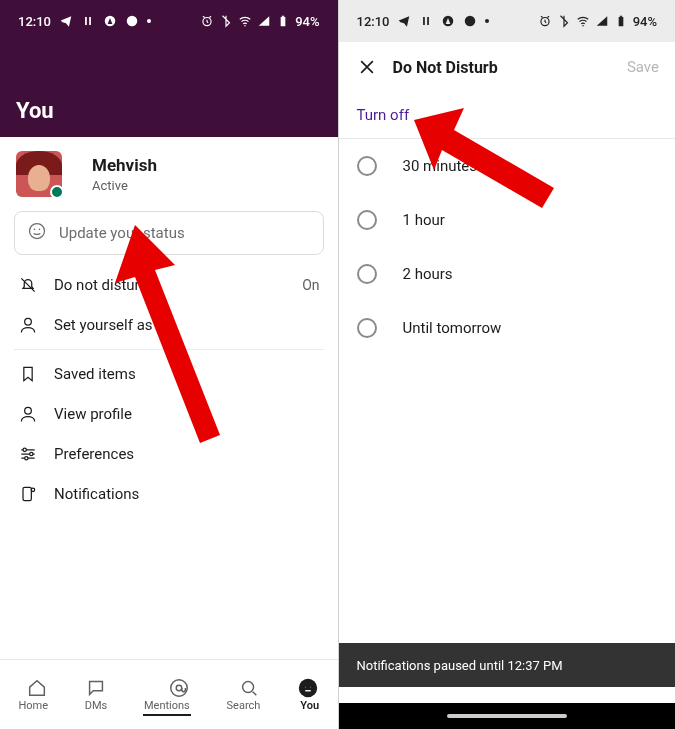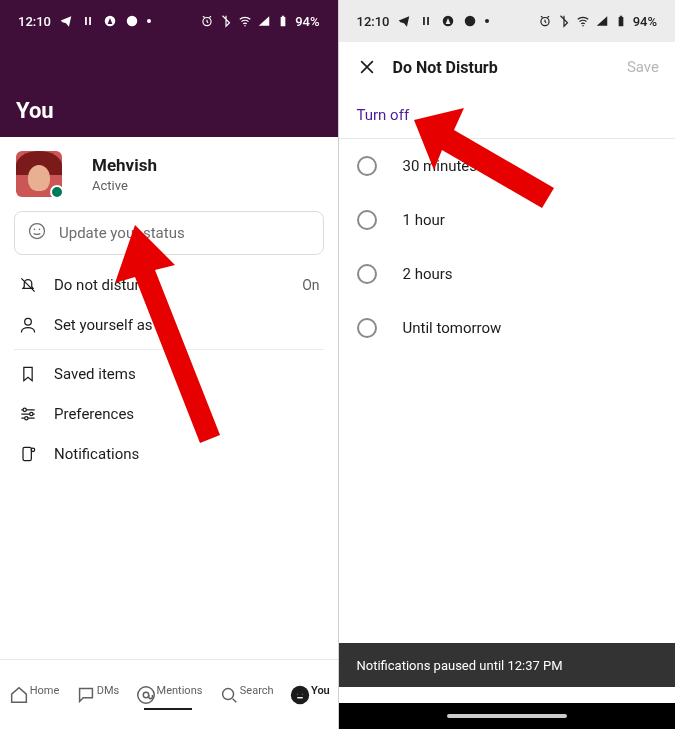--- a/index.html
+++ b/index.html
@@ -33,21 +33,21 @@
 
   .row-list { padding: 0 0 0 0; }
   .menu-row { display:flex; align-items:center; height:40px; padding:0 18px; font-size:15px; color:#1d1c1d; gap:16px; position:relative; }
   .menu-row .row-ico { width:20px; height:20px; color:#1d1c1d; display:flex; align-items:center; justify-content:center; }
   .menu-row .row-ico svg{ width:20px; height:20px; stroke:#1d1c1d; stroke-width:1.5; fill:none; }
   .menu-row .trail { margin-left:auto; color:#616061; font-size:14px; }
   .divider { height:1px; background:#ebebeb; margin:4px 14px; }
 
   
   .tab-bar { position:absolute; bottom:0; left:0; right:0; height:70px; border-top:1px solid #e8e8e8; background:#fff; display:flex; justify-content:space-around; align-items:center; }
-  .tab-item { display:flex; flex-direction:row; align-items:flex-start; font-size:11px; color:#616061; }
+  .tab-item { display:flex; flex-direction:column; align-items:flex-end; font-size:11px; color:#616061; }
   .tab-item.active { color:#1d1c1d; font-weight:600; }
   .tab-item .tab-ico { width:22px; height:22px; display:flex; align-items:center; justify-content:center; }
   .tab-item .tab-ico svg { width:22px; height:22px; stroke:#616061; stroke-width:1.6; fill:none; }
   .tab-item.active .tab-ico svg { stroke:#1d1c1d; fill:#1d1c1d; }
   .tab-underline { position:absolute; bottom:0; width:48px; height:2px; background:#1d1c1d; }
 
   
   .dnd-header { display:flex; align-items:center; height:50px; padding:0 16px; }
   .dnd-header .x-btn { width:24px; height:24px; display:flex; align-items:center; justify-content:center; }
   .dnd-header h3 { font-size:16px; font-weight:700; margin-left:14px; color:#1d1c1d; }
@@ -180,20 +180,29 @@
       <span class="row-ico">
           <svg viewBox="0 0 24 24">
             <path d="M7 4h10v16l-5-4-5 4z"></path>
           </svg>
         </span>
       <span>Saved items</span>
     </div>
     <div class="menu-row">
       <span class="row-ico">
           <svg viewBox="0 0 24 24">
+            <circle cx="12" cy="8" r="4"></circle>
+            <path d="M4 21c0-4 4-6 8-6s8 2 8 6"></path>
+          </svg>
+        </span>
+      <span>View profile</span>
+    </div>
+    <div class="menu-row">
+      <span class="row-ico">
+          <svg viewBox="0 0 24 24">
             <path d="M4 7h16M4 12h16M4 17h16"></path>
             <circle cx="8" cy="7" r="2" fill="#fff"></circle>
             <circle cx="16" cy="12" r="2" fill="#fff"></circle>
             <circle cx="10" cy="17" r="2" fill="#fff"></circle>
           </svg>
         </span>
       <span>Preferences</span>
     </div>
     <div class="menu-row">
       <span class="row-ico">

